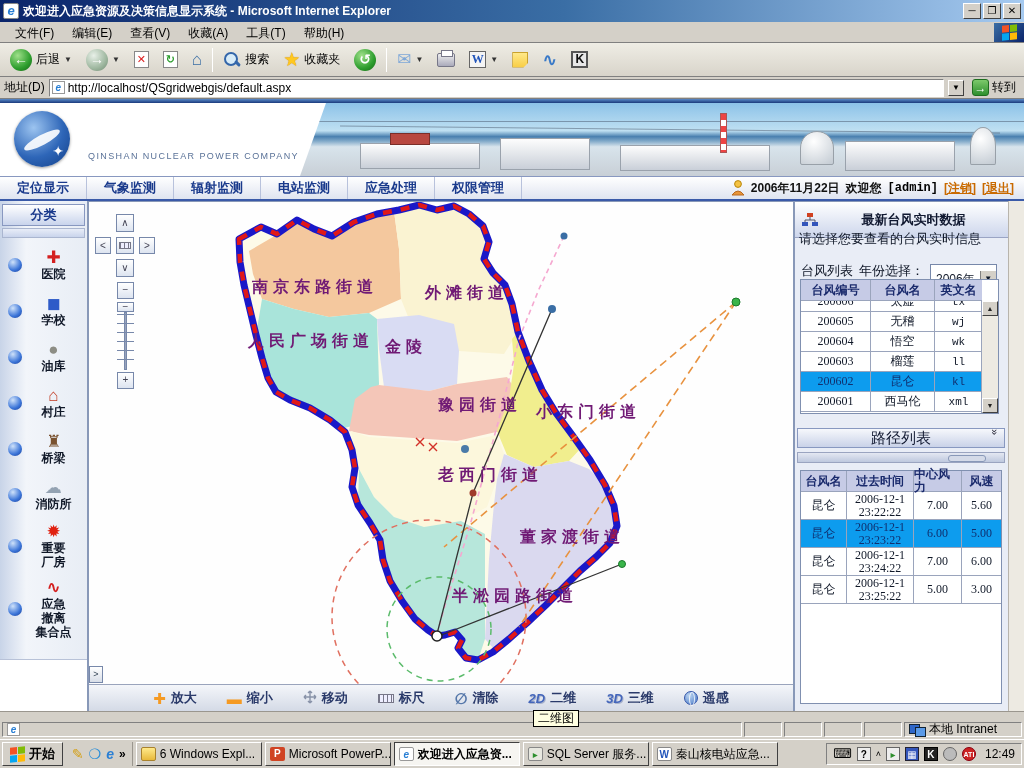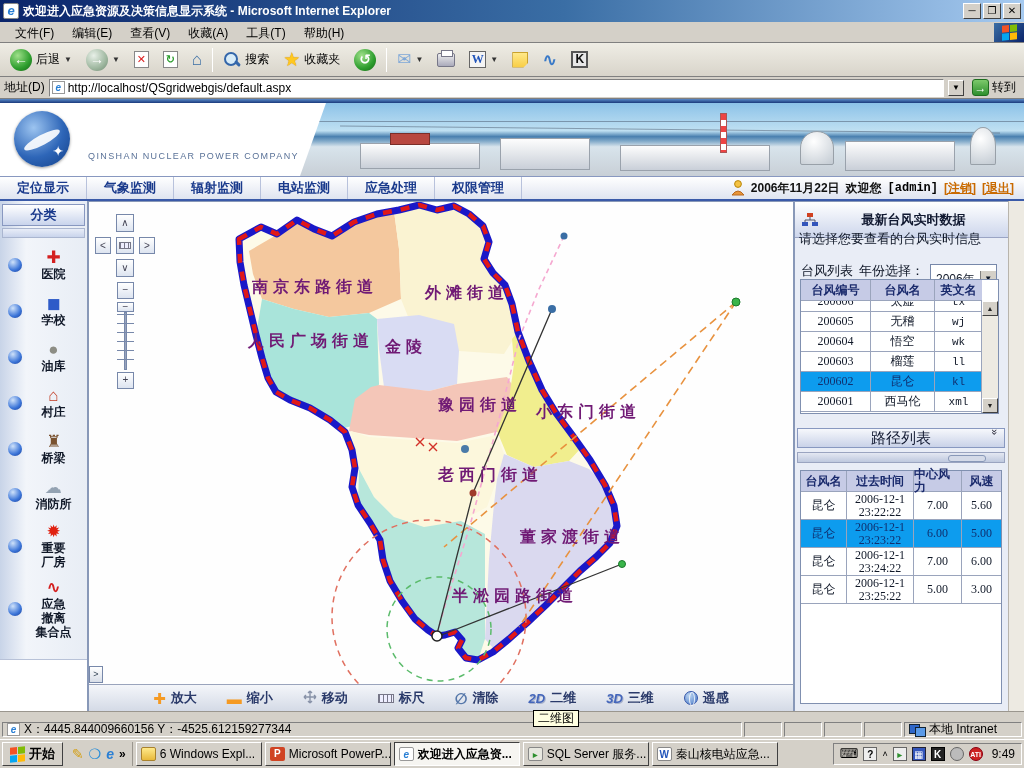--- a/index.html
+++ b/index.html
@@ -651,21 +651,20 @@
 
     <div class="abs pagescroll"></div>
   </div>
 
   <div class="abs bottomstrip"></div>
   <div class="abs tooltip">二维图</div>
 
   <div class="abs statusbar">
     <span class="spanel sp-coords">
       <span class="mini-ie">e</span>
-      <span>X：4445.844009660156 Y：-4525.612159277344</span>
     </span>
     <span class="spanel sp-small"></span>
     <span class="spanel sp-small"></span>
     <span class="spanel sp-small"></span>
     <span class="spanel sp-small"></span>
     <span class="spanel sp-zone">
       <span class="intranet-ic"></span>
       <span>本地 Intranet</span>
     </span>
   </div>
@@ -711,17 +710,17 @@
       </span>
     <span class="tray">
       <span class="trayic">⌨</span>
       <span class="traybox">?</span>
       <span style="font-size:9px">˄</span>
       <span class="traybox" style="color:#2E8F2E">▸</span>
       <span class="traybox" style="background:#3355BB;color:#fff;border-color:#223">▦</span>
       <span class="traybox" style="background:#222;color:#fff;border-color:#000">K</span>
       <span class="traybox" style="border-radius:50%;background:#BBB"></span>
       <span class="traybox" style="border-radius:50%;background:#C22;color:#fff;border-color:#801;font-size:7px">ATI</span>
-      <span class="clock">9:49</span>
+      <span class="clock">12:49</span>
     </span>
   </div>
 
 </div>
 
 </body></html>

